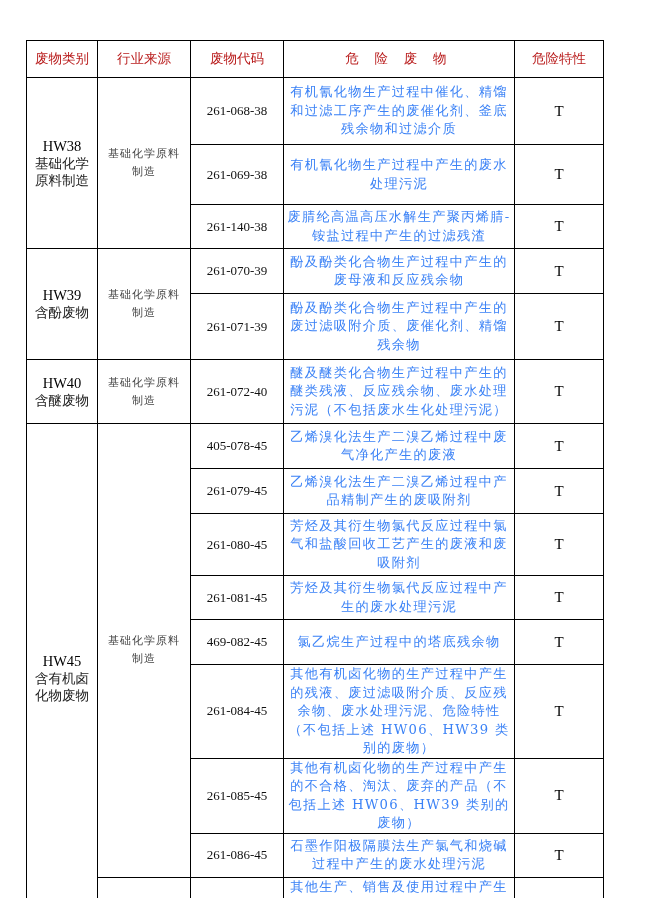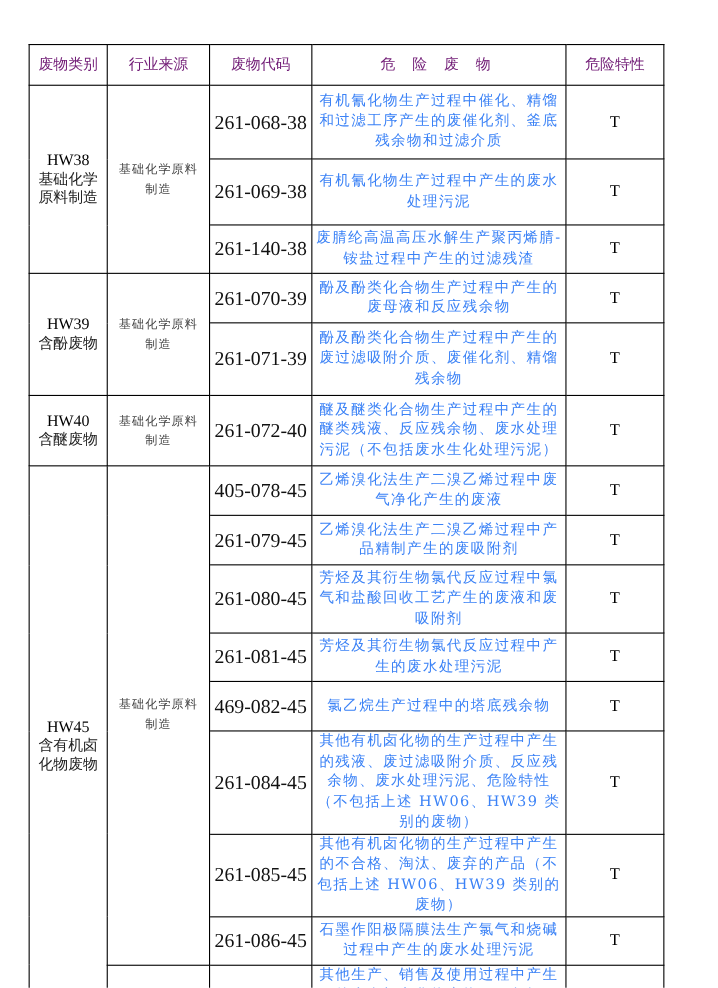--- a/index.html
+++ b/index.html
@@ -12,31 +12,31 @@
     font-family: "DejaVu Serif", "Liberation Serif", serif;
     color: #2e2e2e;
   }
   table.waste td, table.waste th {
     border: 1.5px solid #000;
     padding: 0;
     vertical-align: middle;
     text-align: center;
   }
   table.waste th {
-    font-family: Liberation Serif, serif;
+    font-family: Liberation Sans, sans-serif;
     font-weight: normal;
     font-size: 13.5px;
-    color: #701a75;
+    color: #b91c1c;
     height: 36px;
   }
   th.sp { letter-spacing: 6px; padding-left: 6px; }
   td.cat { font-size: 13.5px; line-height: 17px; color: #222; margin-left: 14px; }
   td.cat .code { font-family: "Liberation Serif", serif; font-size: 14.5px; color: #000; }
   td.src { font-size: 11px; line-height: 18px; color: #444; letter-spacing: 1px; }
-  td.wcode { font-family: "Liberation Serif", serif; font-size: 18px; color: #111; }
+  td.wcode { font-family: "Liberation Serif", serif; font-size: 13px; color: #111; }
   td.desc {
     text-align: left; padding: 2px 6px 2px 7px;
     font-size: 13.2px; line-height: 18.5px; letter-spacing: 1.3px; color: #3b82f6;
   }
   td.hz { font-family: "Liberation Serif", serif; font-size: 15px; color: #000; }
 </style>
 </head>
 <body>
 
 <table class="waste">

